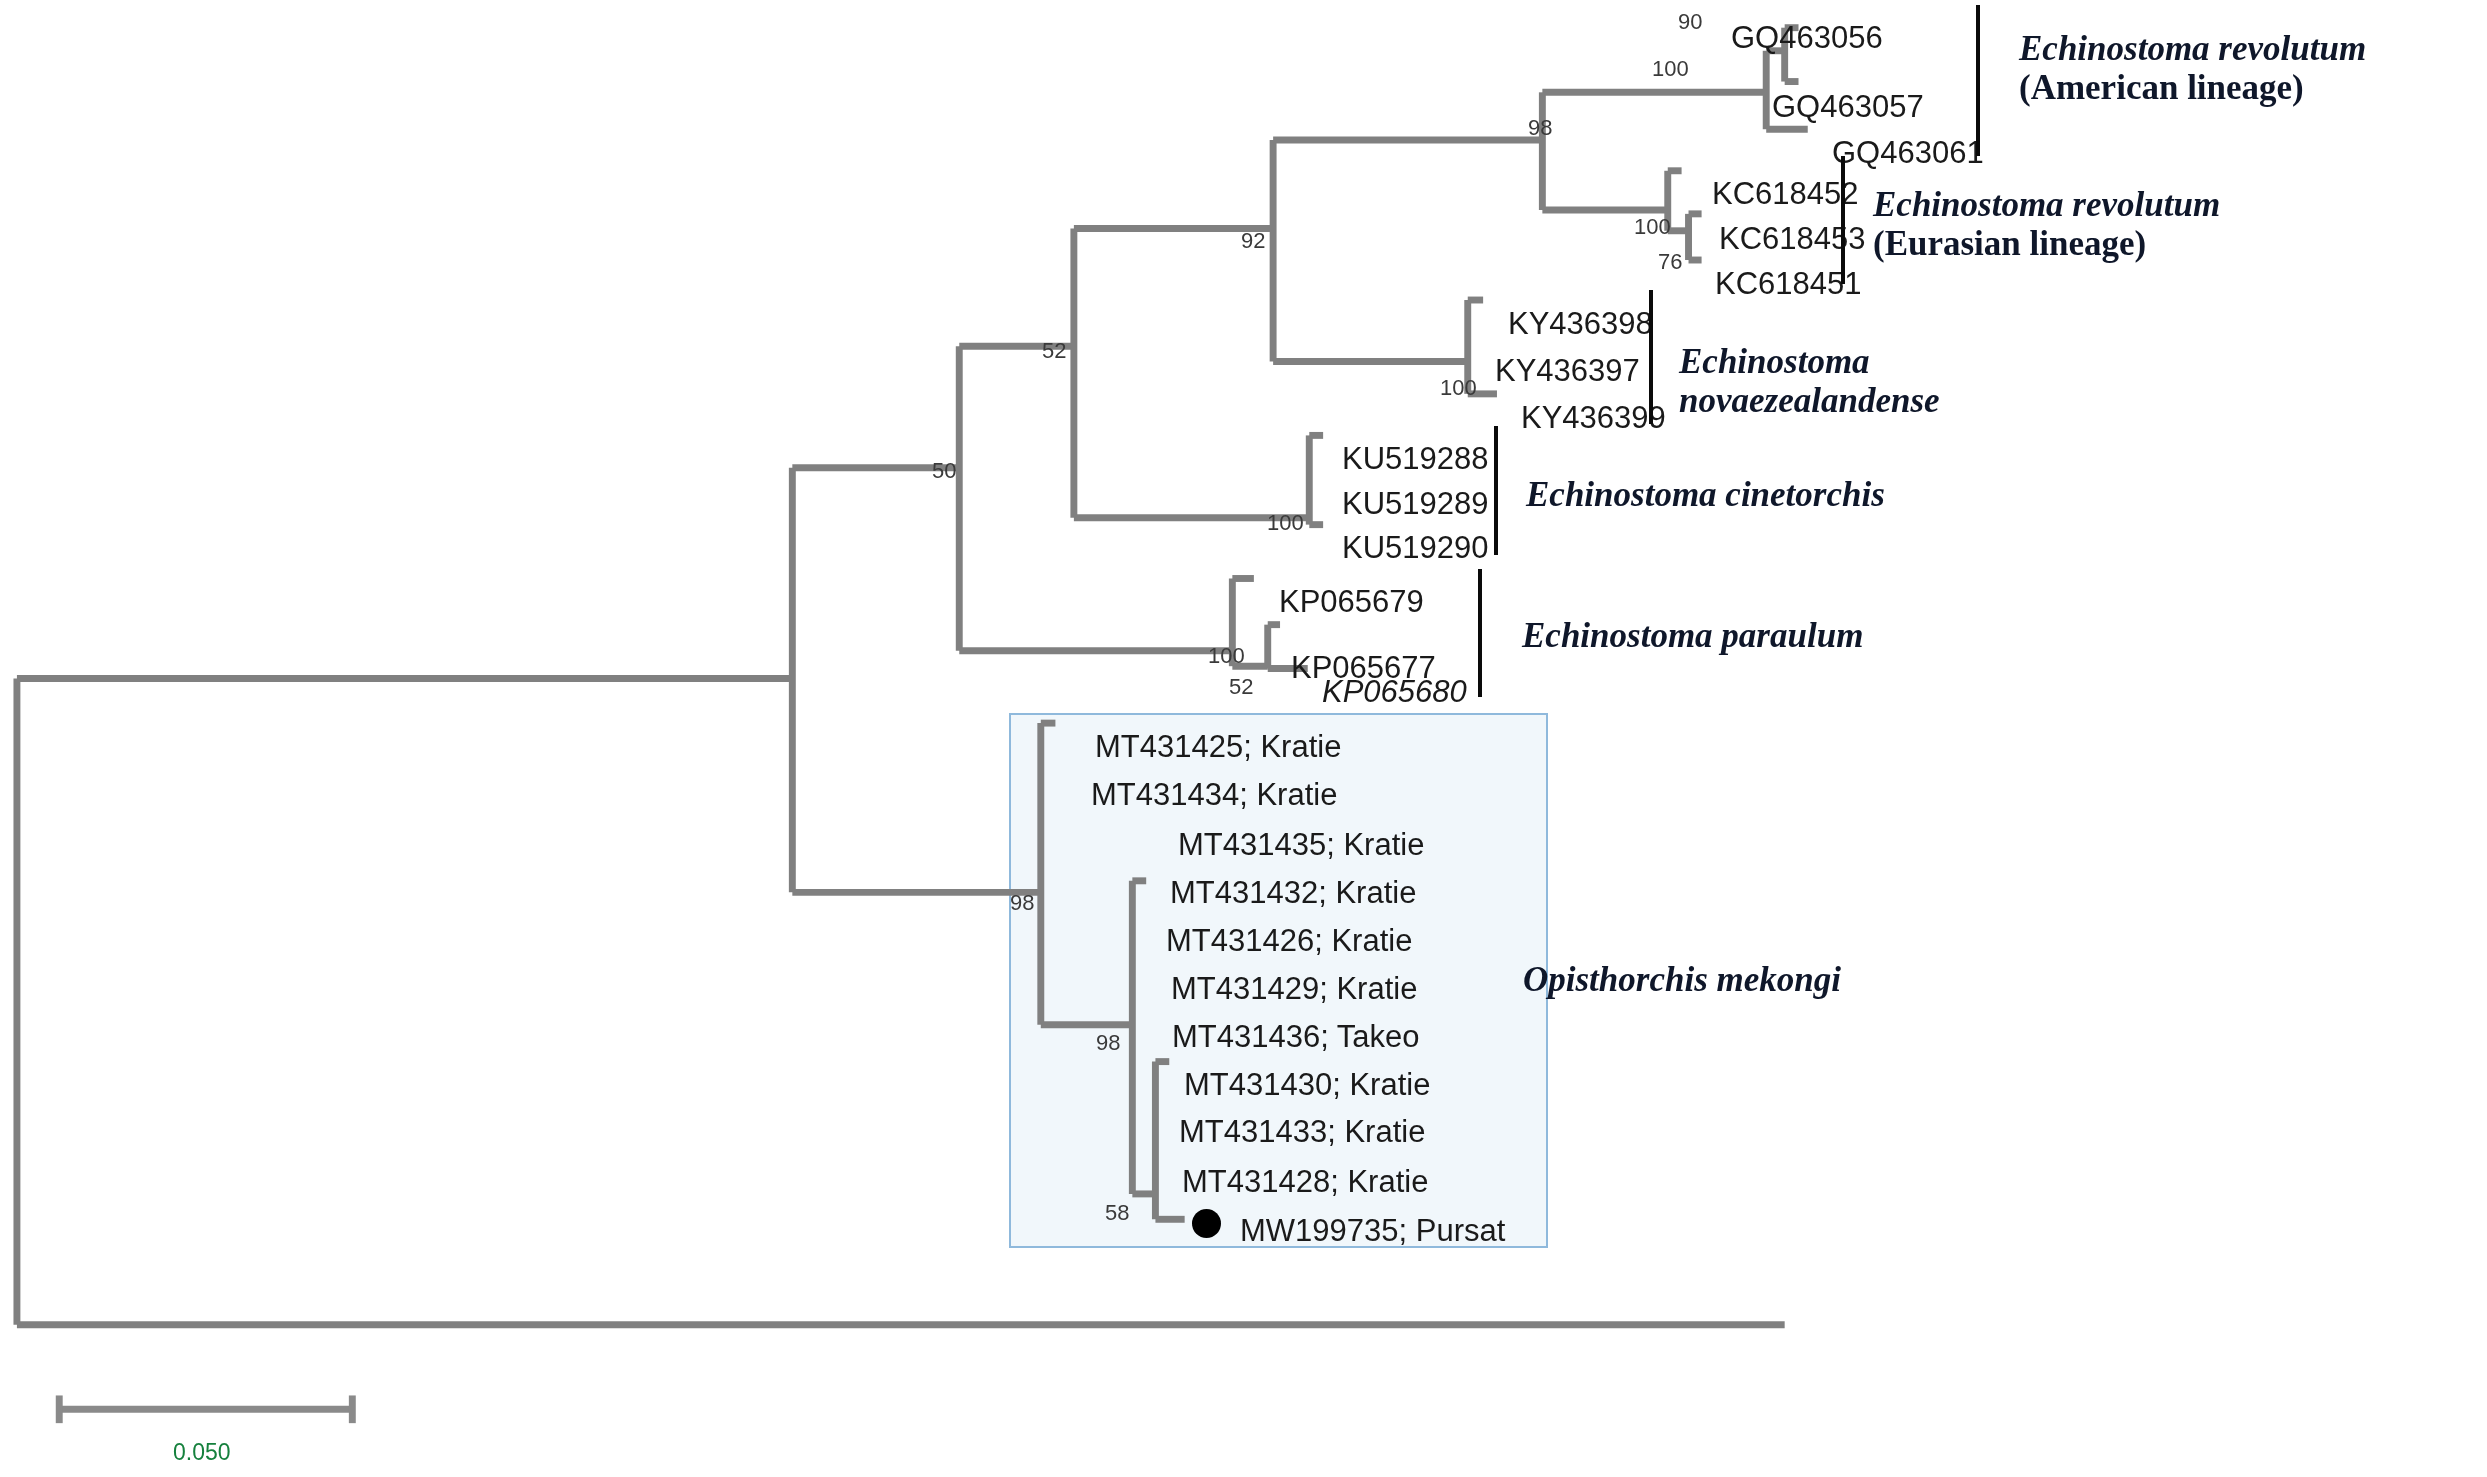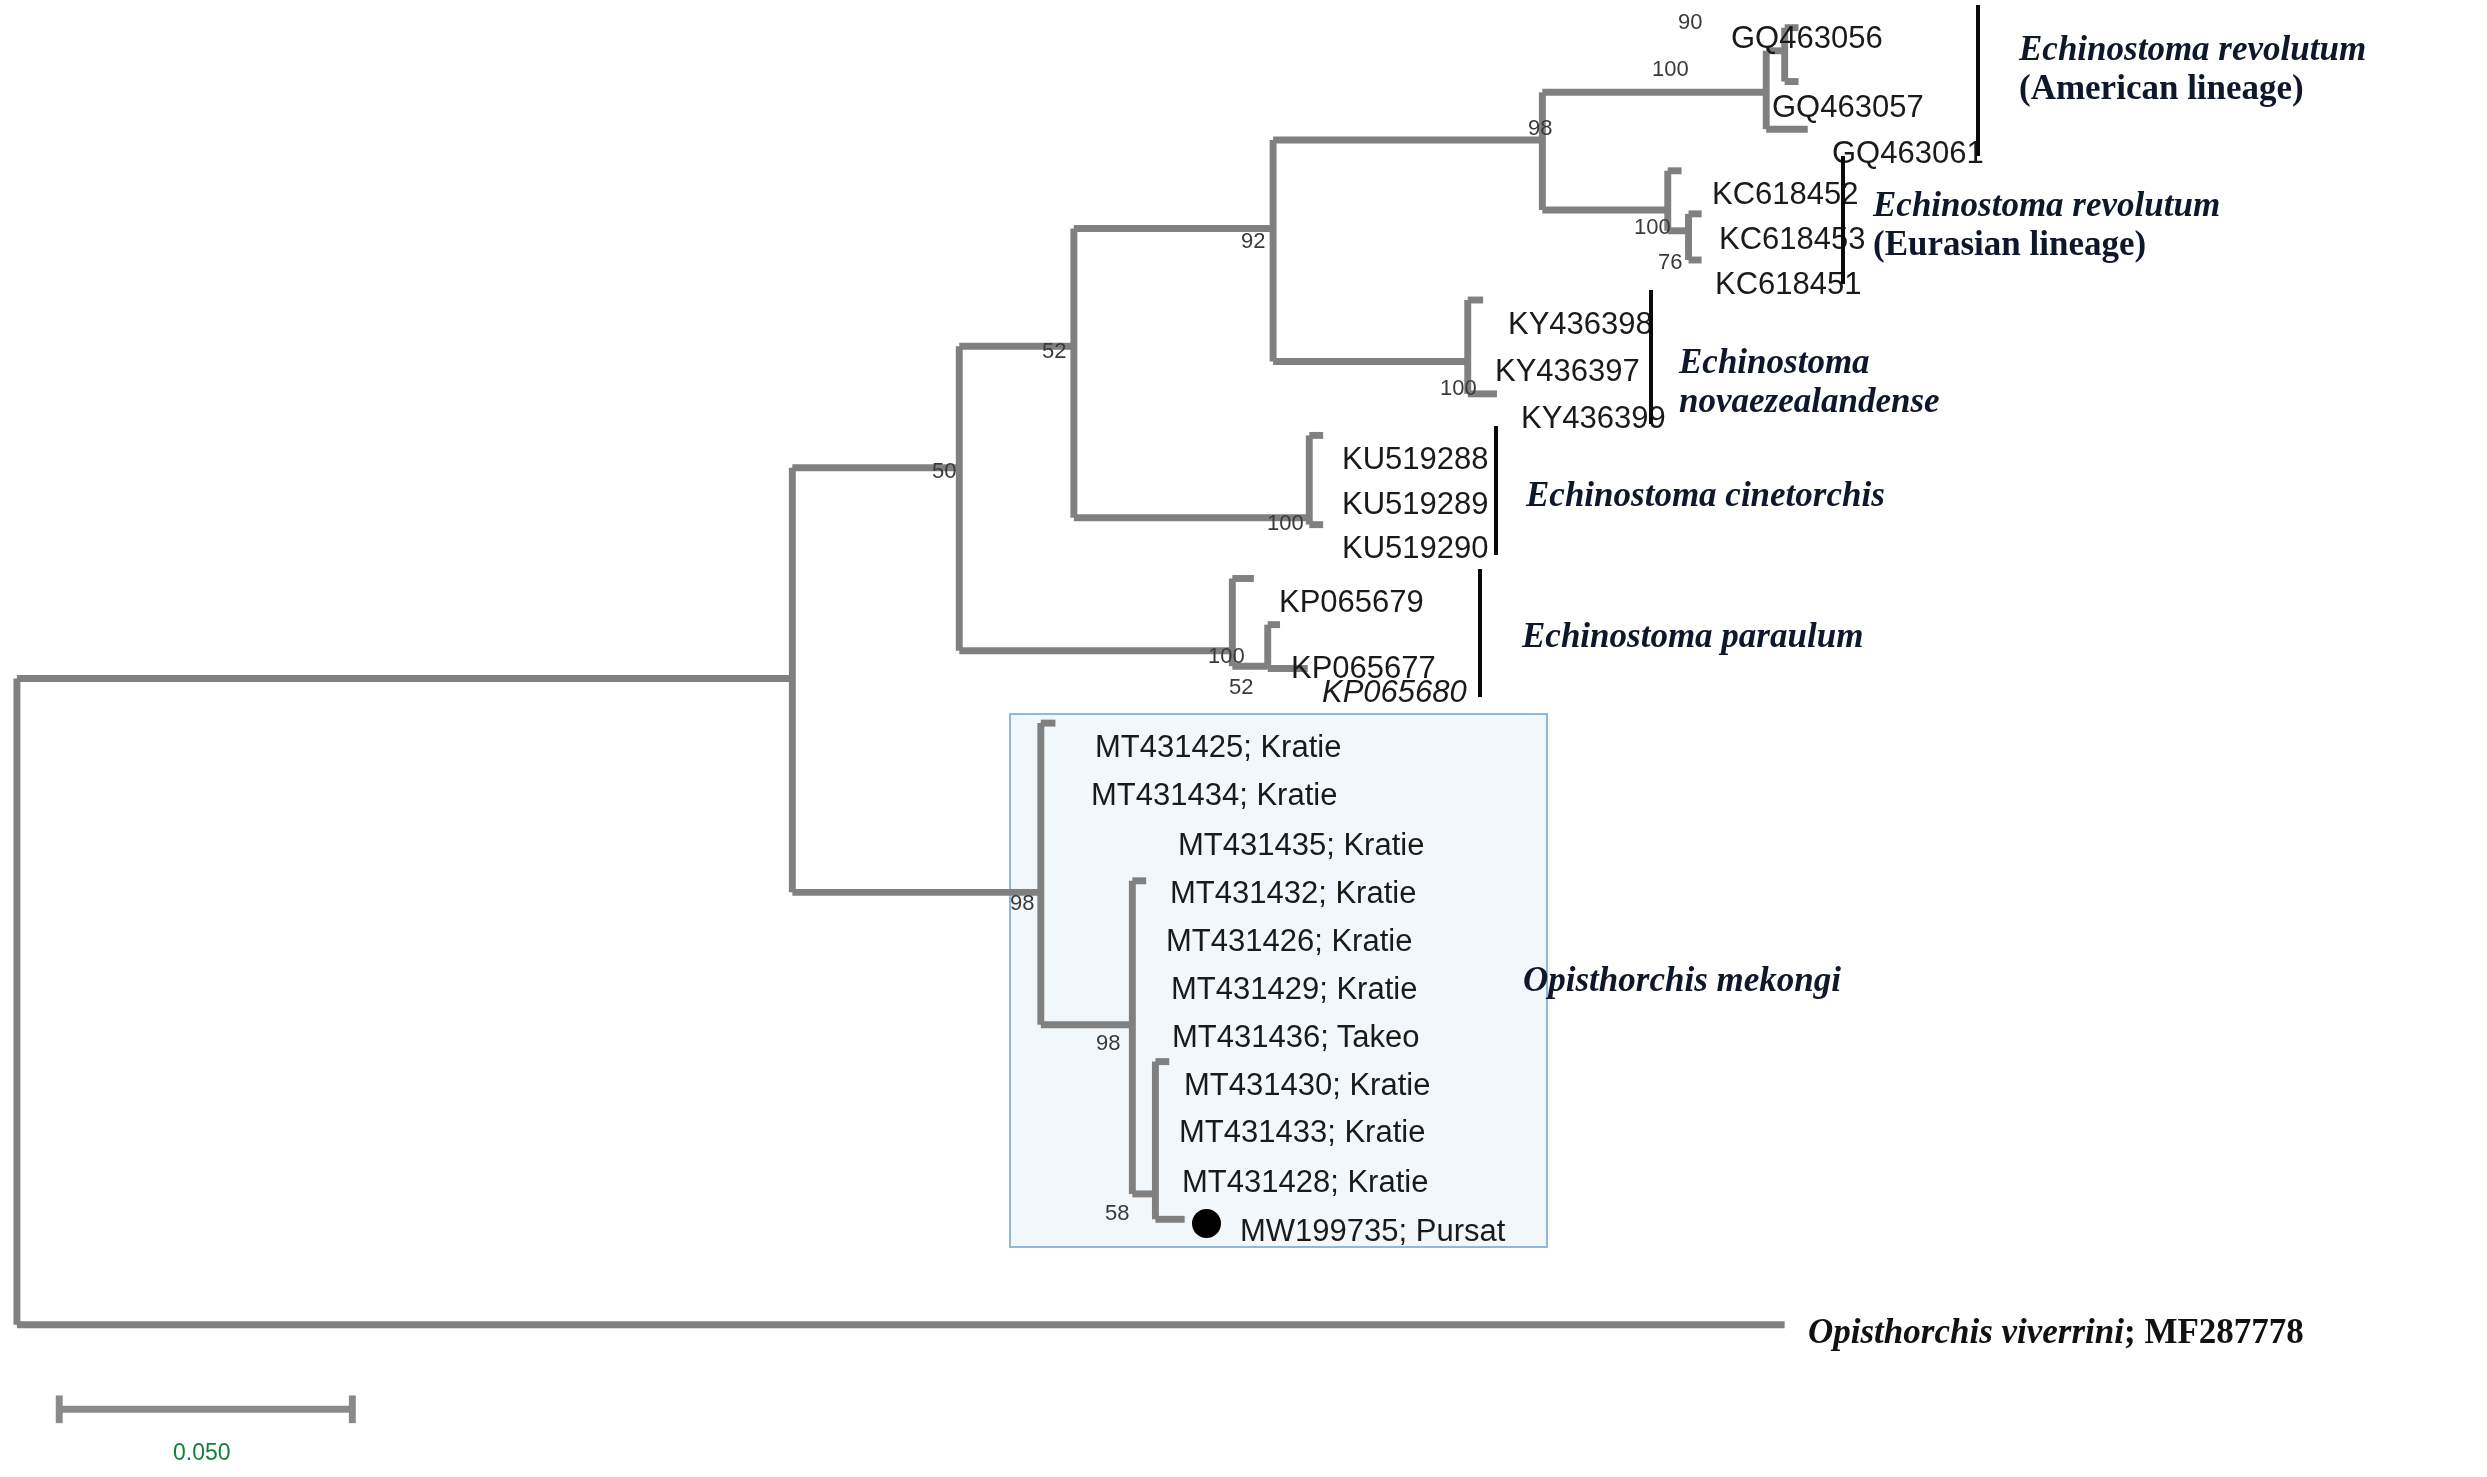--- a/index.html
+++ b/index.html
@@ -234,18 +234,15 @@
       <div class="species-label" style="left: 1522px; top: 616px;">
         <div>Echinostoma paraulum</div>
       </div>
       <div class="species-label" style="left: 1523px; top: 960px;">
         <div>Opisthorchis mekongi</div>
       </div>
     </div>
 
   <div class="scale-label" id="scale-label" style="left: 173px; top: 1439px;">0.050</div>
 
-  <div class="outgroup-label" id="outgroup-label" style="left: 1808px; top: 1312px;">
-    <span class="ital">Opisthorchis viverrini</span><span class="roman">; </span><span class="roman">MF287778</span>
-  </div>
 
 </div>
 
 
 </body></html>

